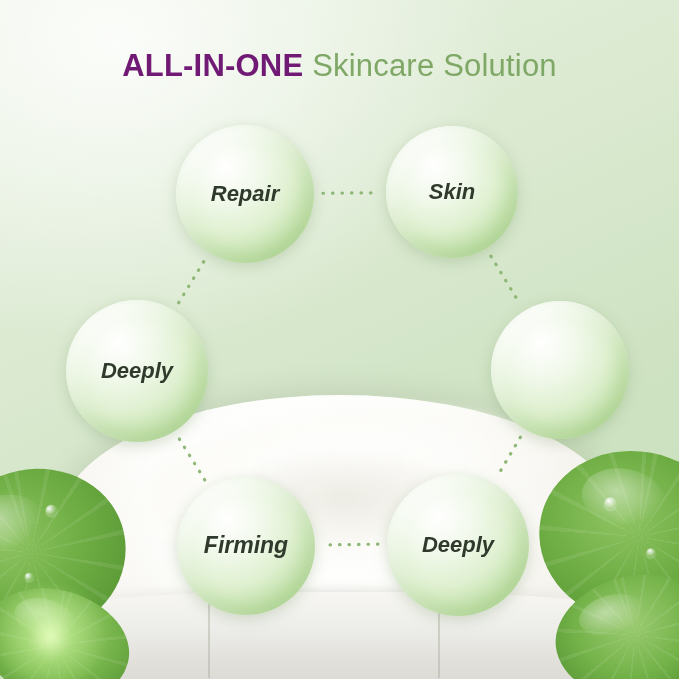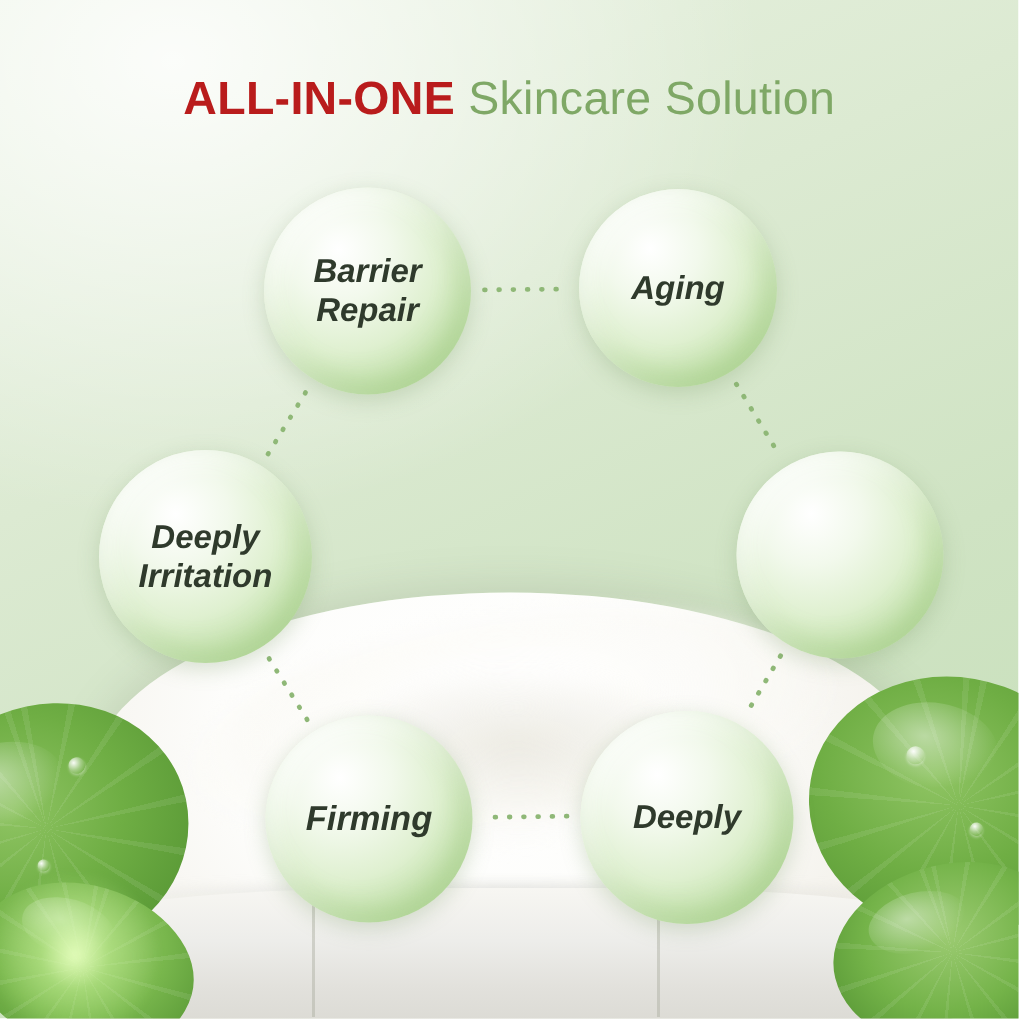--- a/index.html
+++ b/index.html
@@ -175,21 +175,21 @@
     right: 0;
     top: 48px;
     text-align: center;
     font-size: 31px;
     letter-spacing: 0.2px;
     color: #7fa866;
     font-weight: 400;
   }
   .title .strong {
     font-weight: 700;
-    color: #b91c1c;
+    color: #701a75;
   }
 
   
   .connectors {
     position: absolute;
     inset: 0;
     pointer-events: none;
   }
 
   
@@ -264,44 +264,42 @@
       <line x1="490.90455808334576" y1="256.12047535958834" x2="519.5392595933205" y2="303.3147056260281" stroke="#8fb877" stroke-width="3.2" stroke-linecap="round" stroke-dasharray="0.5 9"></line>
       <line x1="520.3845575039308" y1="437.19089756686265" x2="498.6312230728916" y2="474.0862589057819" stroke="#8fb877" stroke-width="3.2" stroke-linecap="round" stroke-dasharray="0.5 9"></line>
       <line x1="378.0080087651686" y1="544.1319621401155" x2="323.99219145396063" y2="544.8963369133874" stroke="#8fb877" stroke-width="3.2" stroke-linecap="round" stroke-dasharray="0.5 9"></line>
       <line x1="204.7621531229297" y1="479.7924476744284" x2="179.29522756622595" y2="438.90518187238115" stroke="#8fb877" stroke-width="3.2" stroke-linecap="round" stroke-dasharray="0.5 9"></line>
       <line x1="178.66917165033044" y1="302.70885757306957" x2="204.37255764092782" y2="260.58386386625716" stroke="#8fb877" stroke-width="3.2" stroke-linecap="round" stroke-dasharray="0.5 9"></line>
     </svg>
 
   <div id="bubble-layer">
       <div class="bubble" style="left: 176px; top: 125px; width: 138px; height: 138px; font-size: 22px;">
         <div>
-          <span>Barrier</span>
           <span>Repair</span>
         </div>
       </div>
       <div class="bubble" style="left: 386px; top: 126px; width: 132px; height: 132px; font-size: 22px;">
         <div>
-          <span>Aging</span>
+          <span>Skin</span>
         </div>
       </div>
       <div class="bubble" style="left: 491px; top: 301px; width: 138px; height: 138px; font-size: 22px;">
         <div>
         </div>
       </div>
       <div class="bubble" style="left: 387px; top: 474px; width: 142px; height: 142px; font-size: 22px;">
         <div>
           <span>Deeply</span>
         </div>
       </div>
       <div class="bubble" style="left: 177px; top: 477px; width: 138px; height: 138px; font-size: 23px;">
         <div>
           <span>Firming</span>
         </div>
       </div>
       <div class="bubble" style="left: 66px; top: 300px; width: 142px; height: 142px; font-size: 22px;">
         <div>
           <span>Deeply</span>
-          <span>Irritation</span>
         </div>
       </div>
     </div>
 
 </div>
 
 </body></html>

